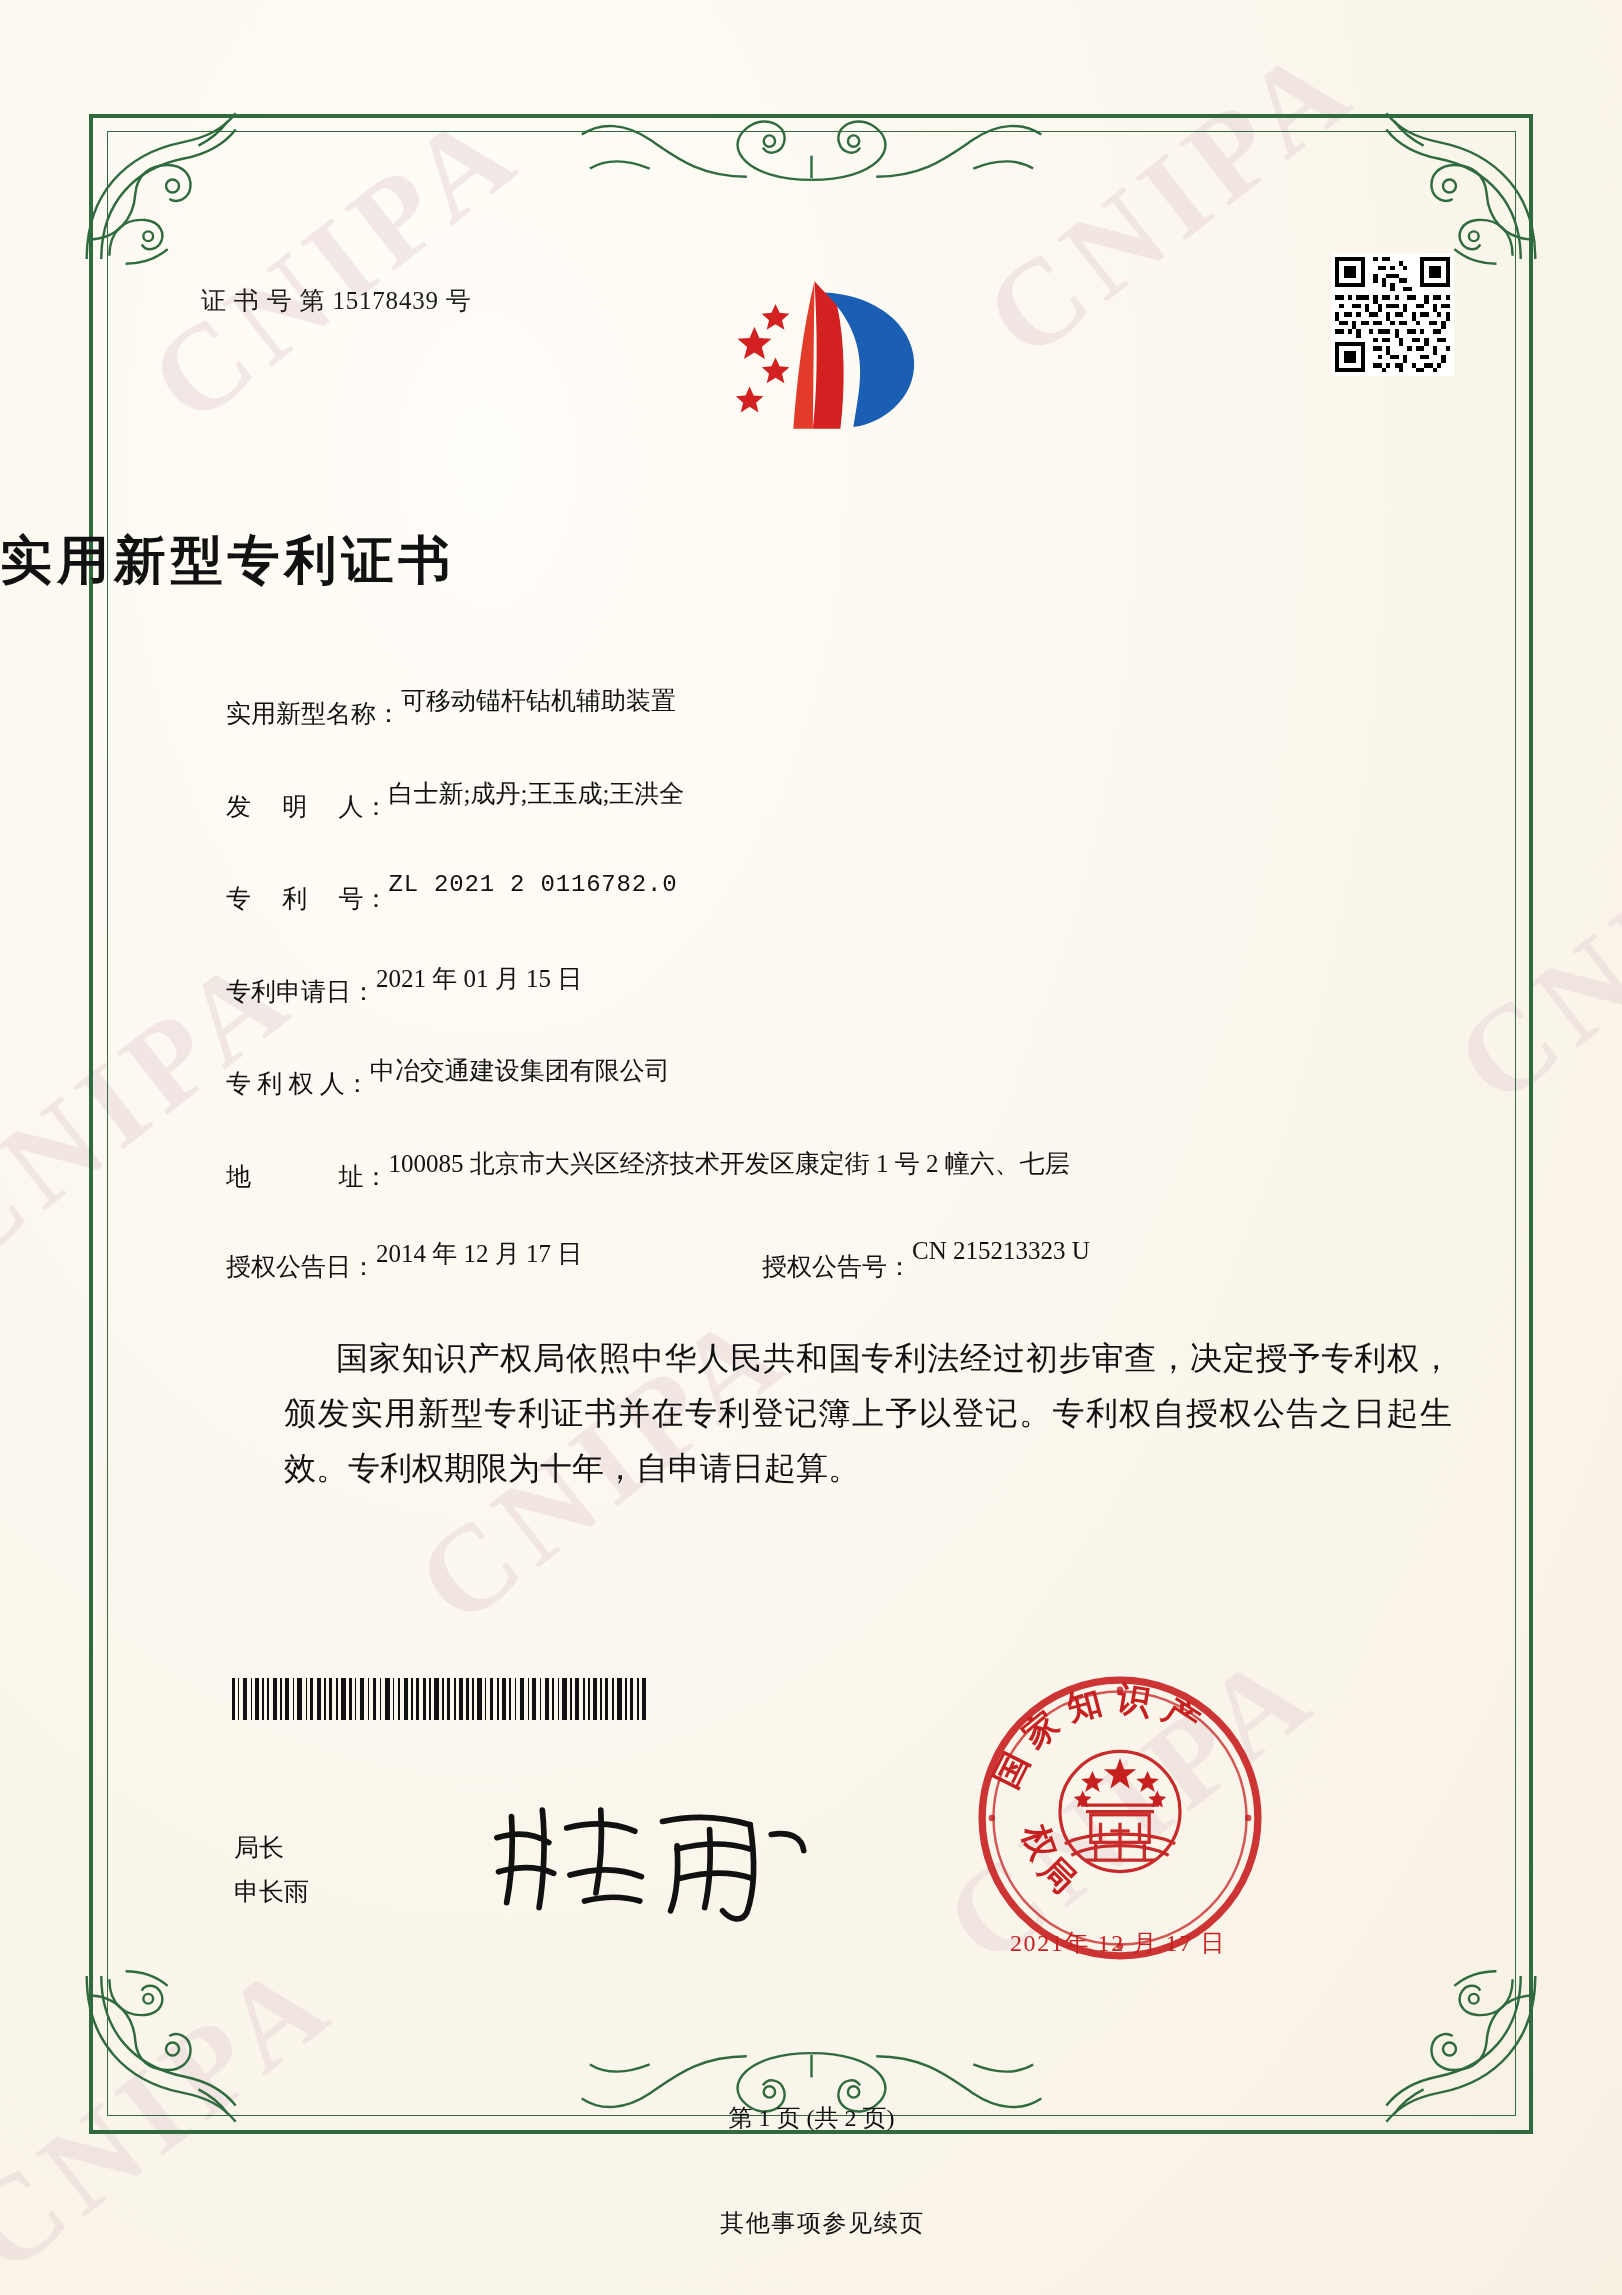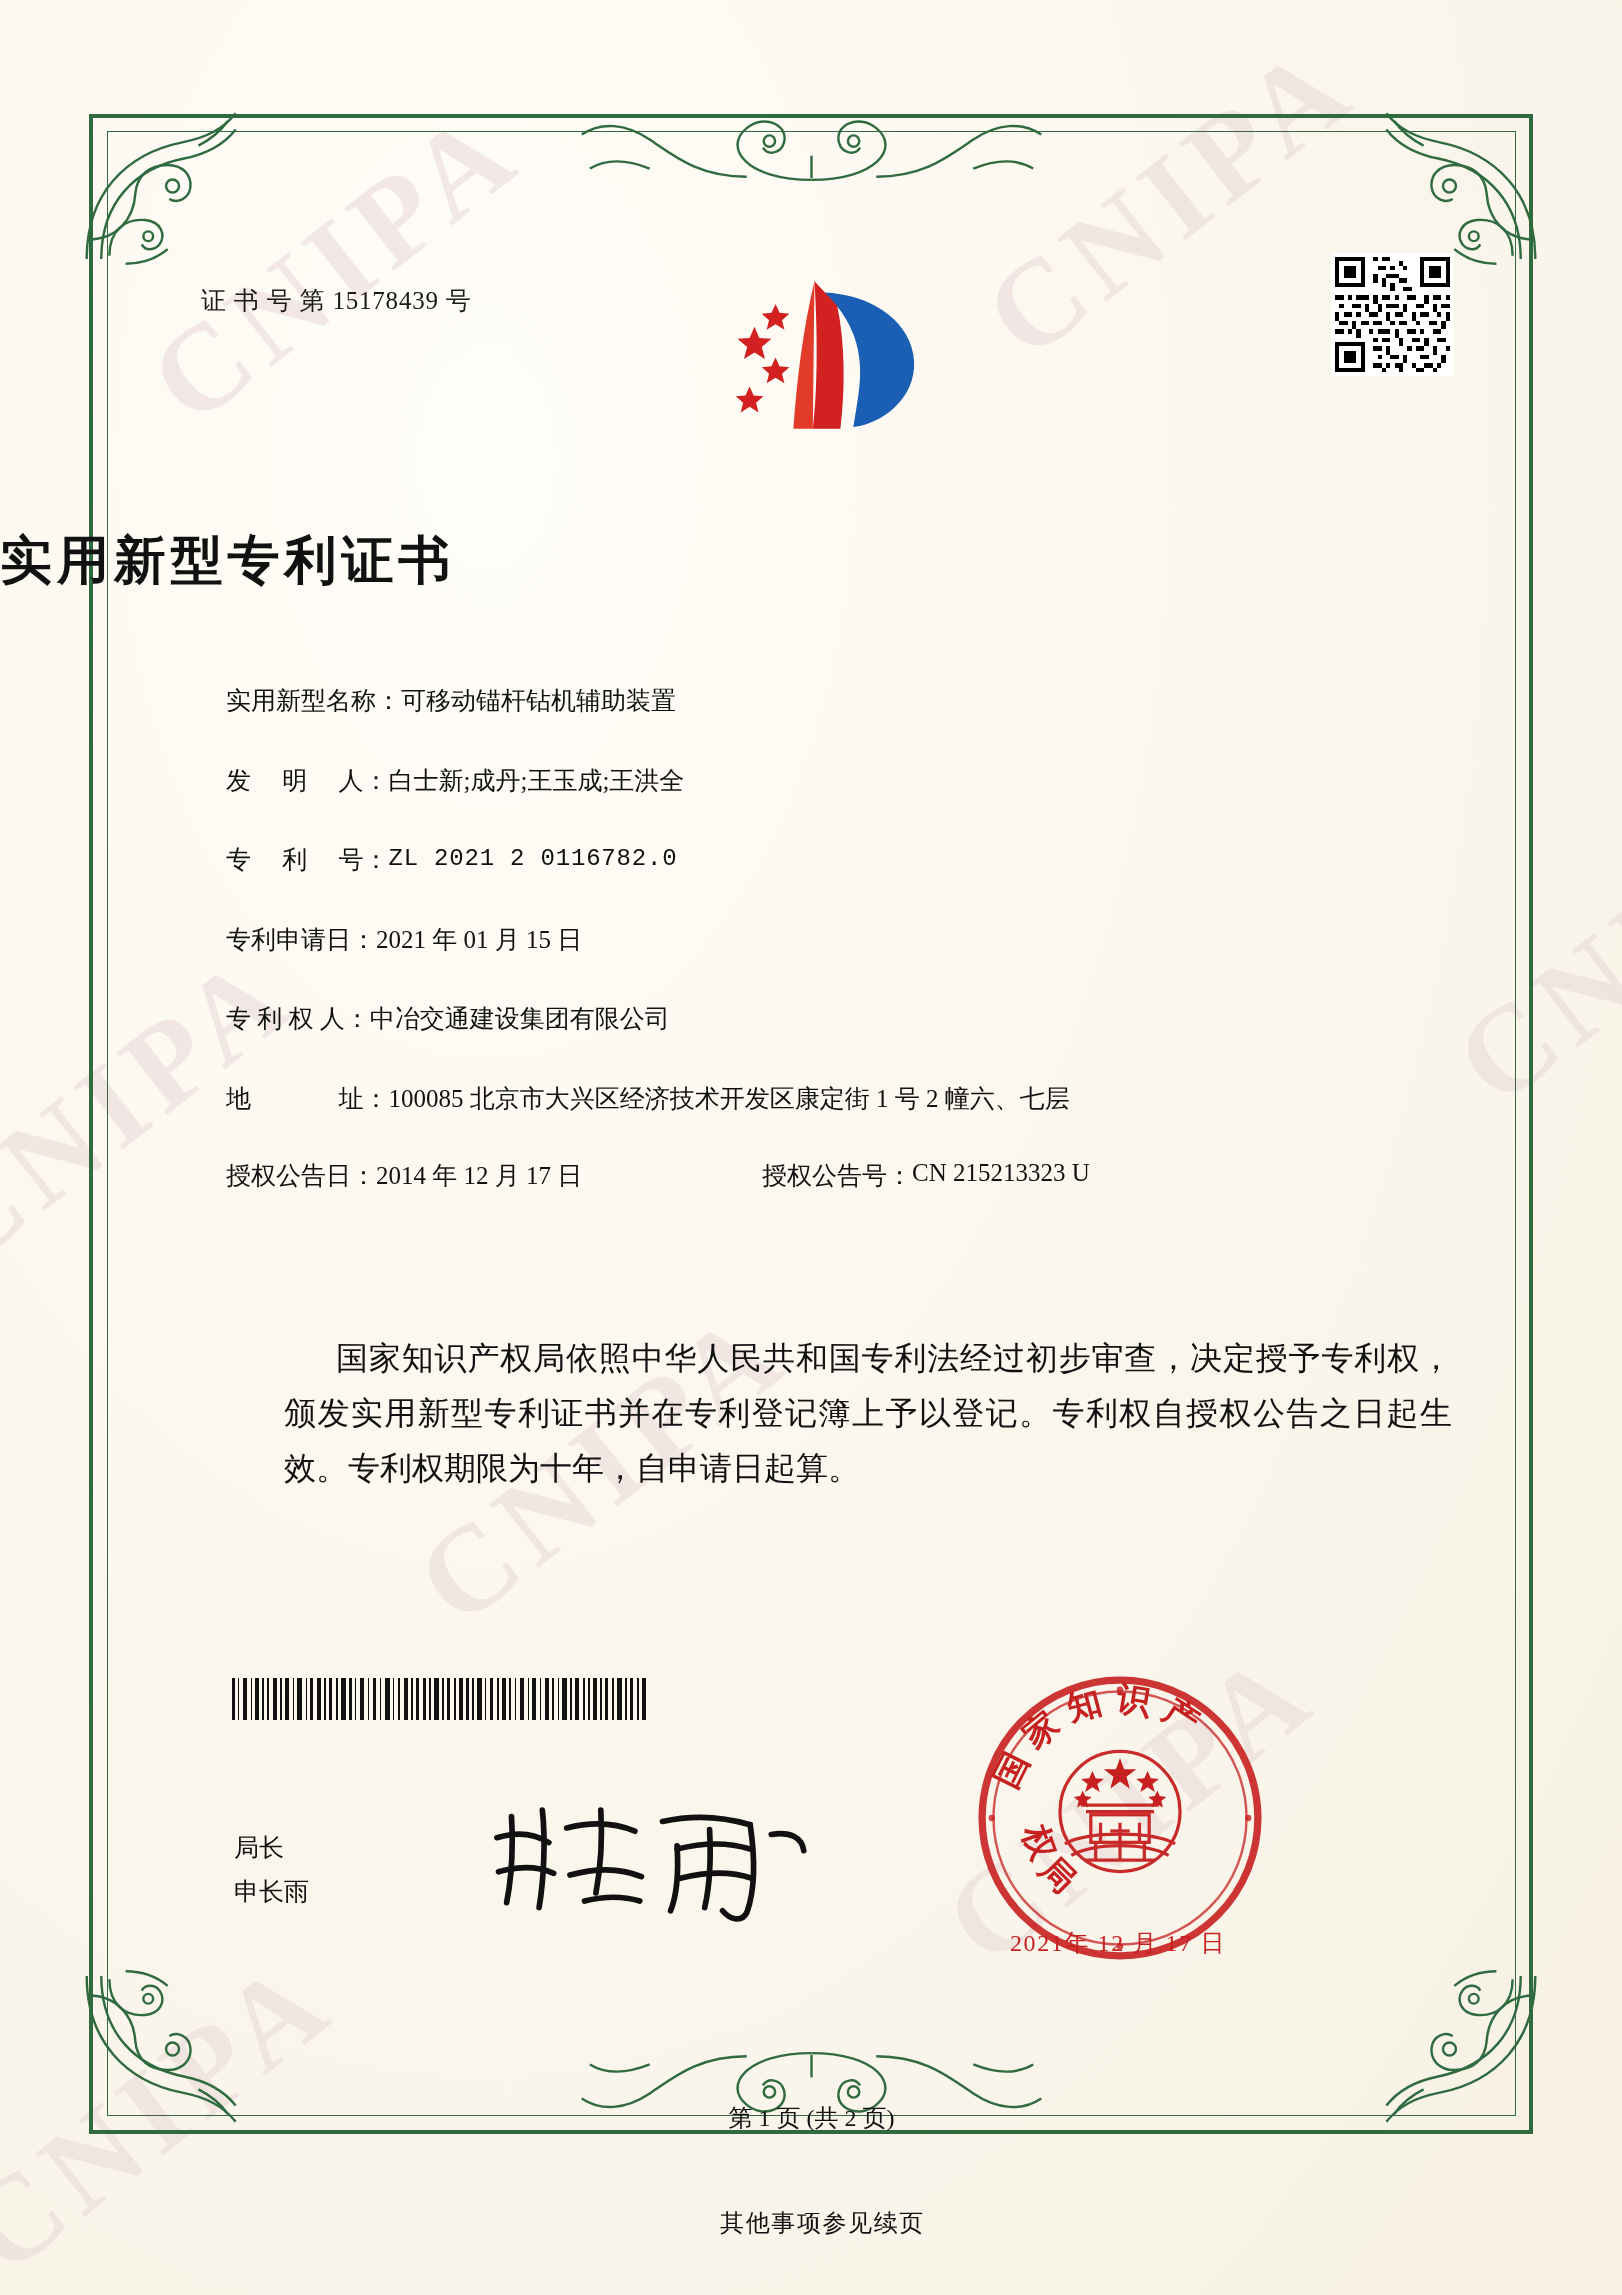--- a/index.html
+++ b/index.html
@@ -149,20 +149,21 @@
     align-items: flex-start;
     margin-bottom: 42px;
     font-size: 25px;
     color: #111;
     line-height: 1.5;
   }
   .field-label {
     flex: 0 0 auto;
     white-space: pre;
     letter-spacing: 0px;
+    margin-top: 13px;
   }
   .field-value {
     flex: 1 1 auto;
     word-break: break-word;
   }
   .field-value.mono {
     font-family: "Liberation Mono", "DejaVu Sans Mono", monospace;
     font-size: 24px;
     letter-spacing: 0.8px;
   }

